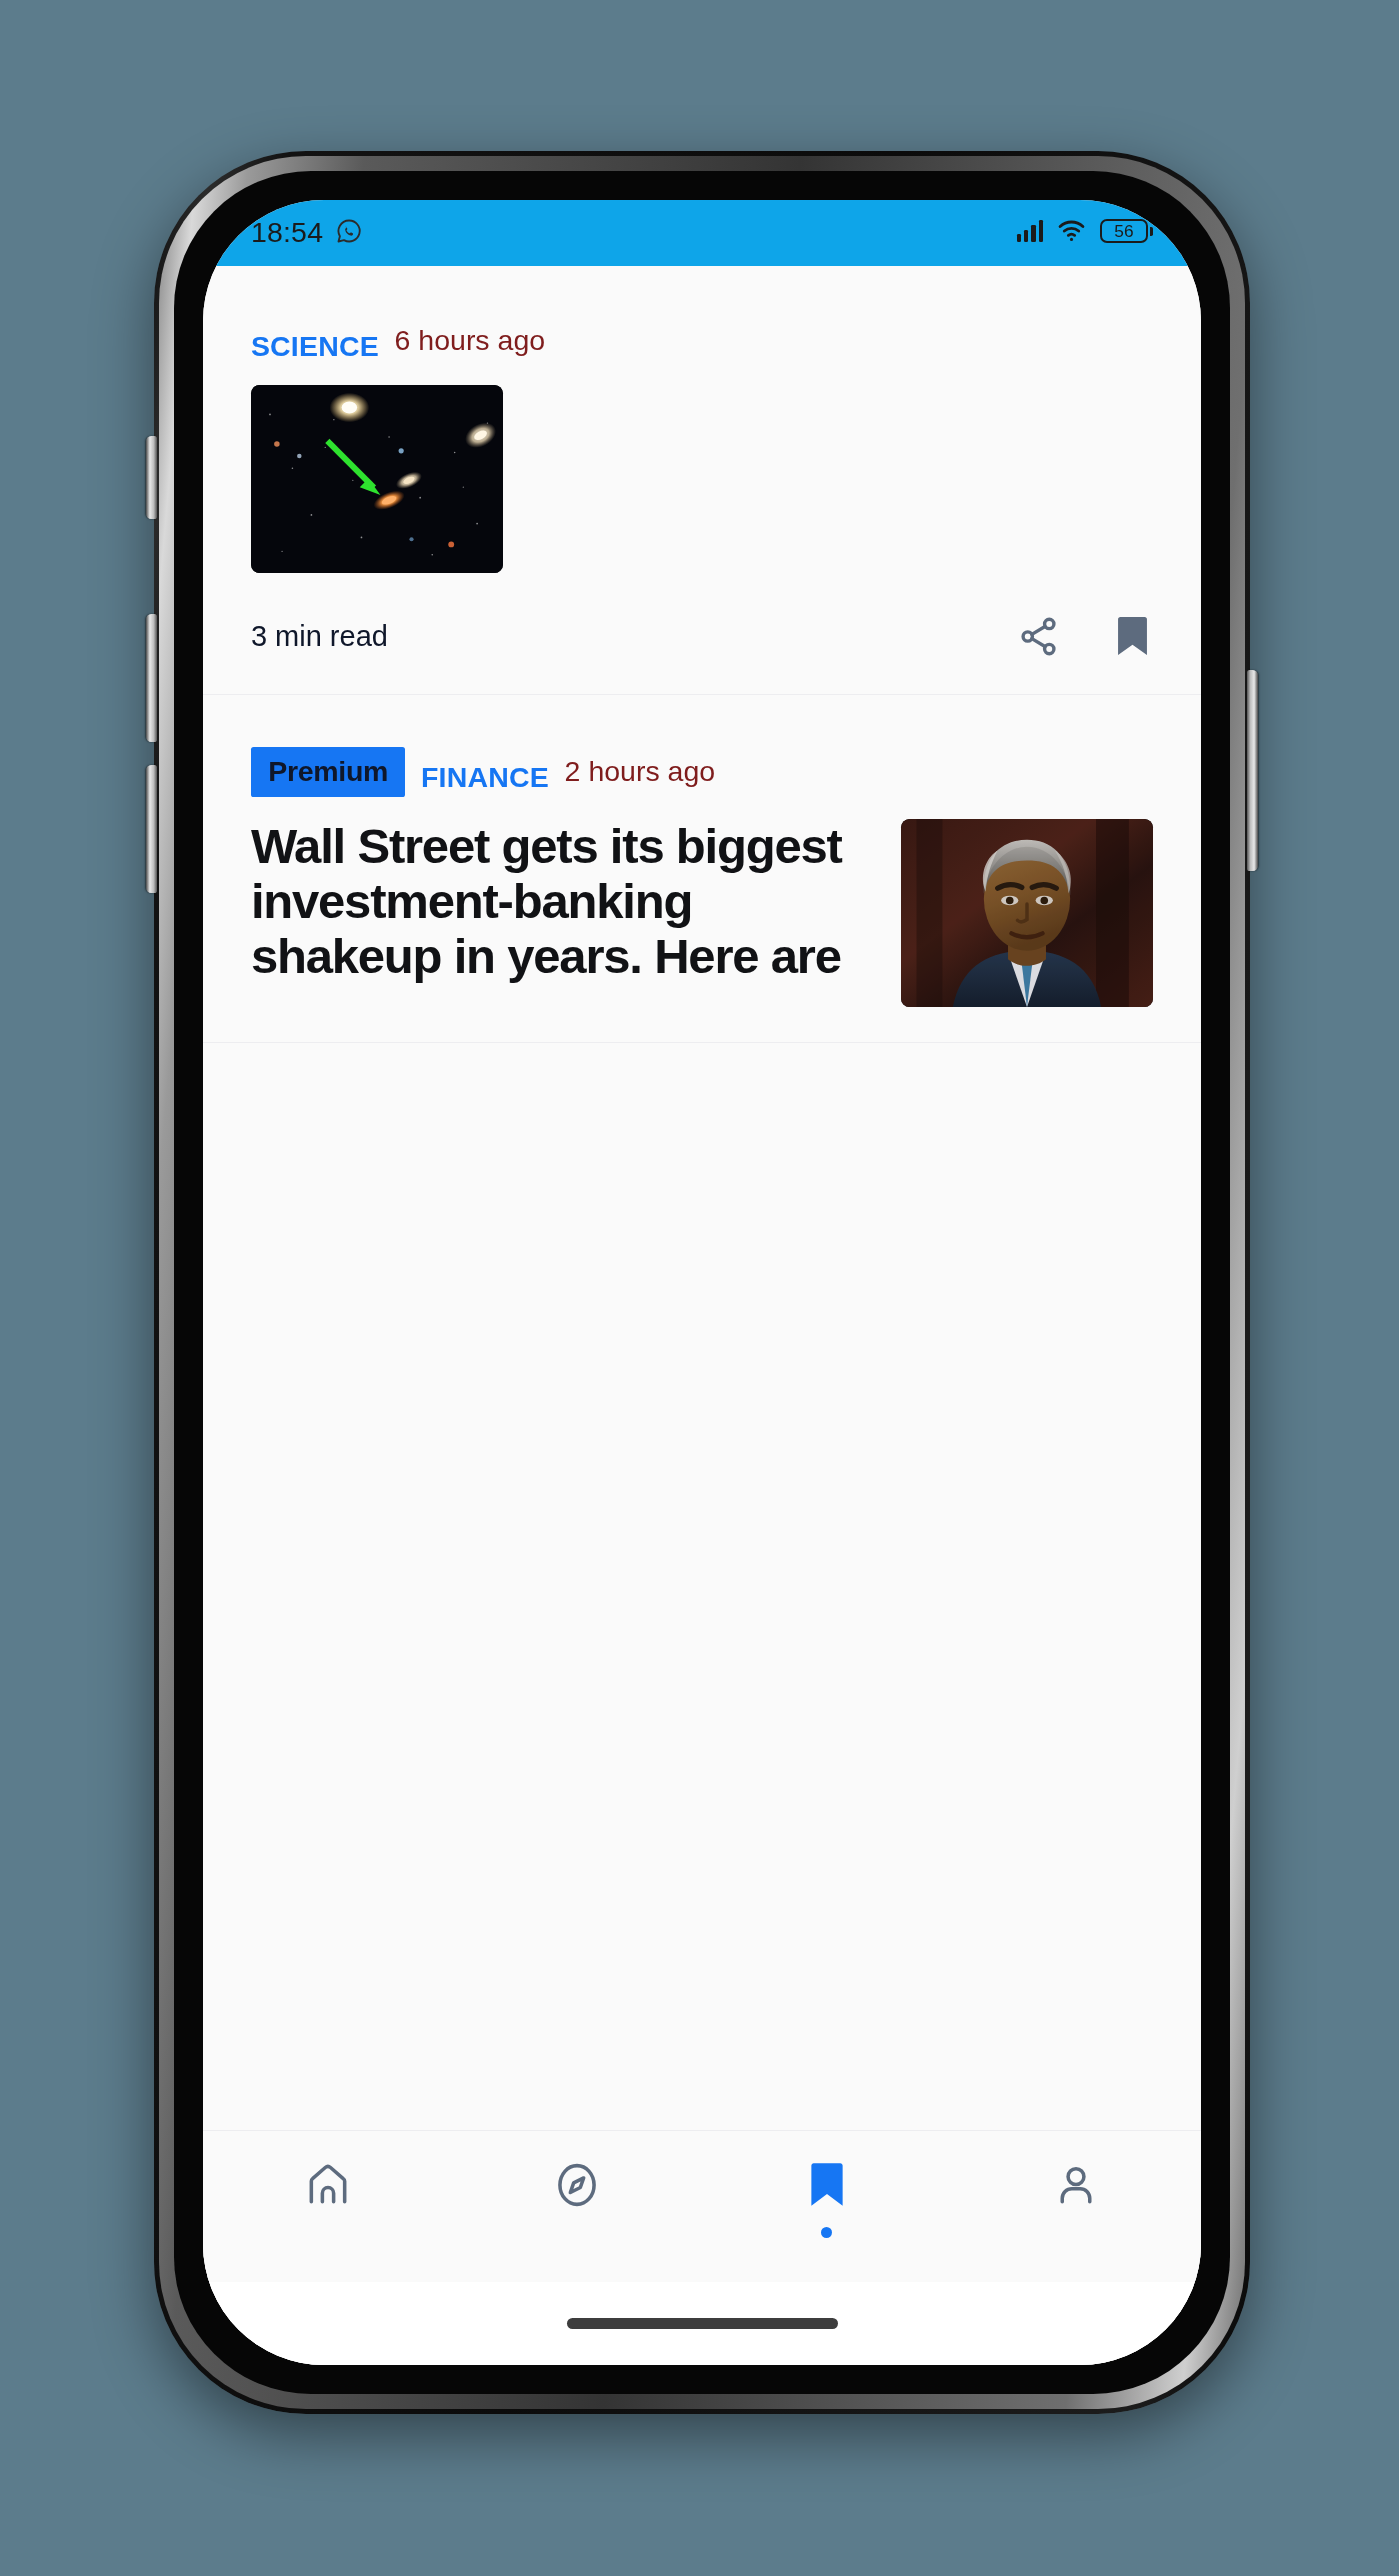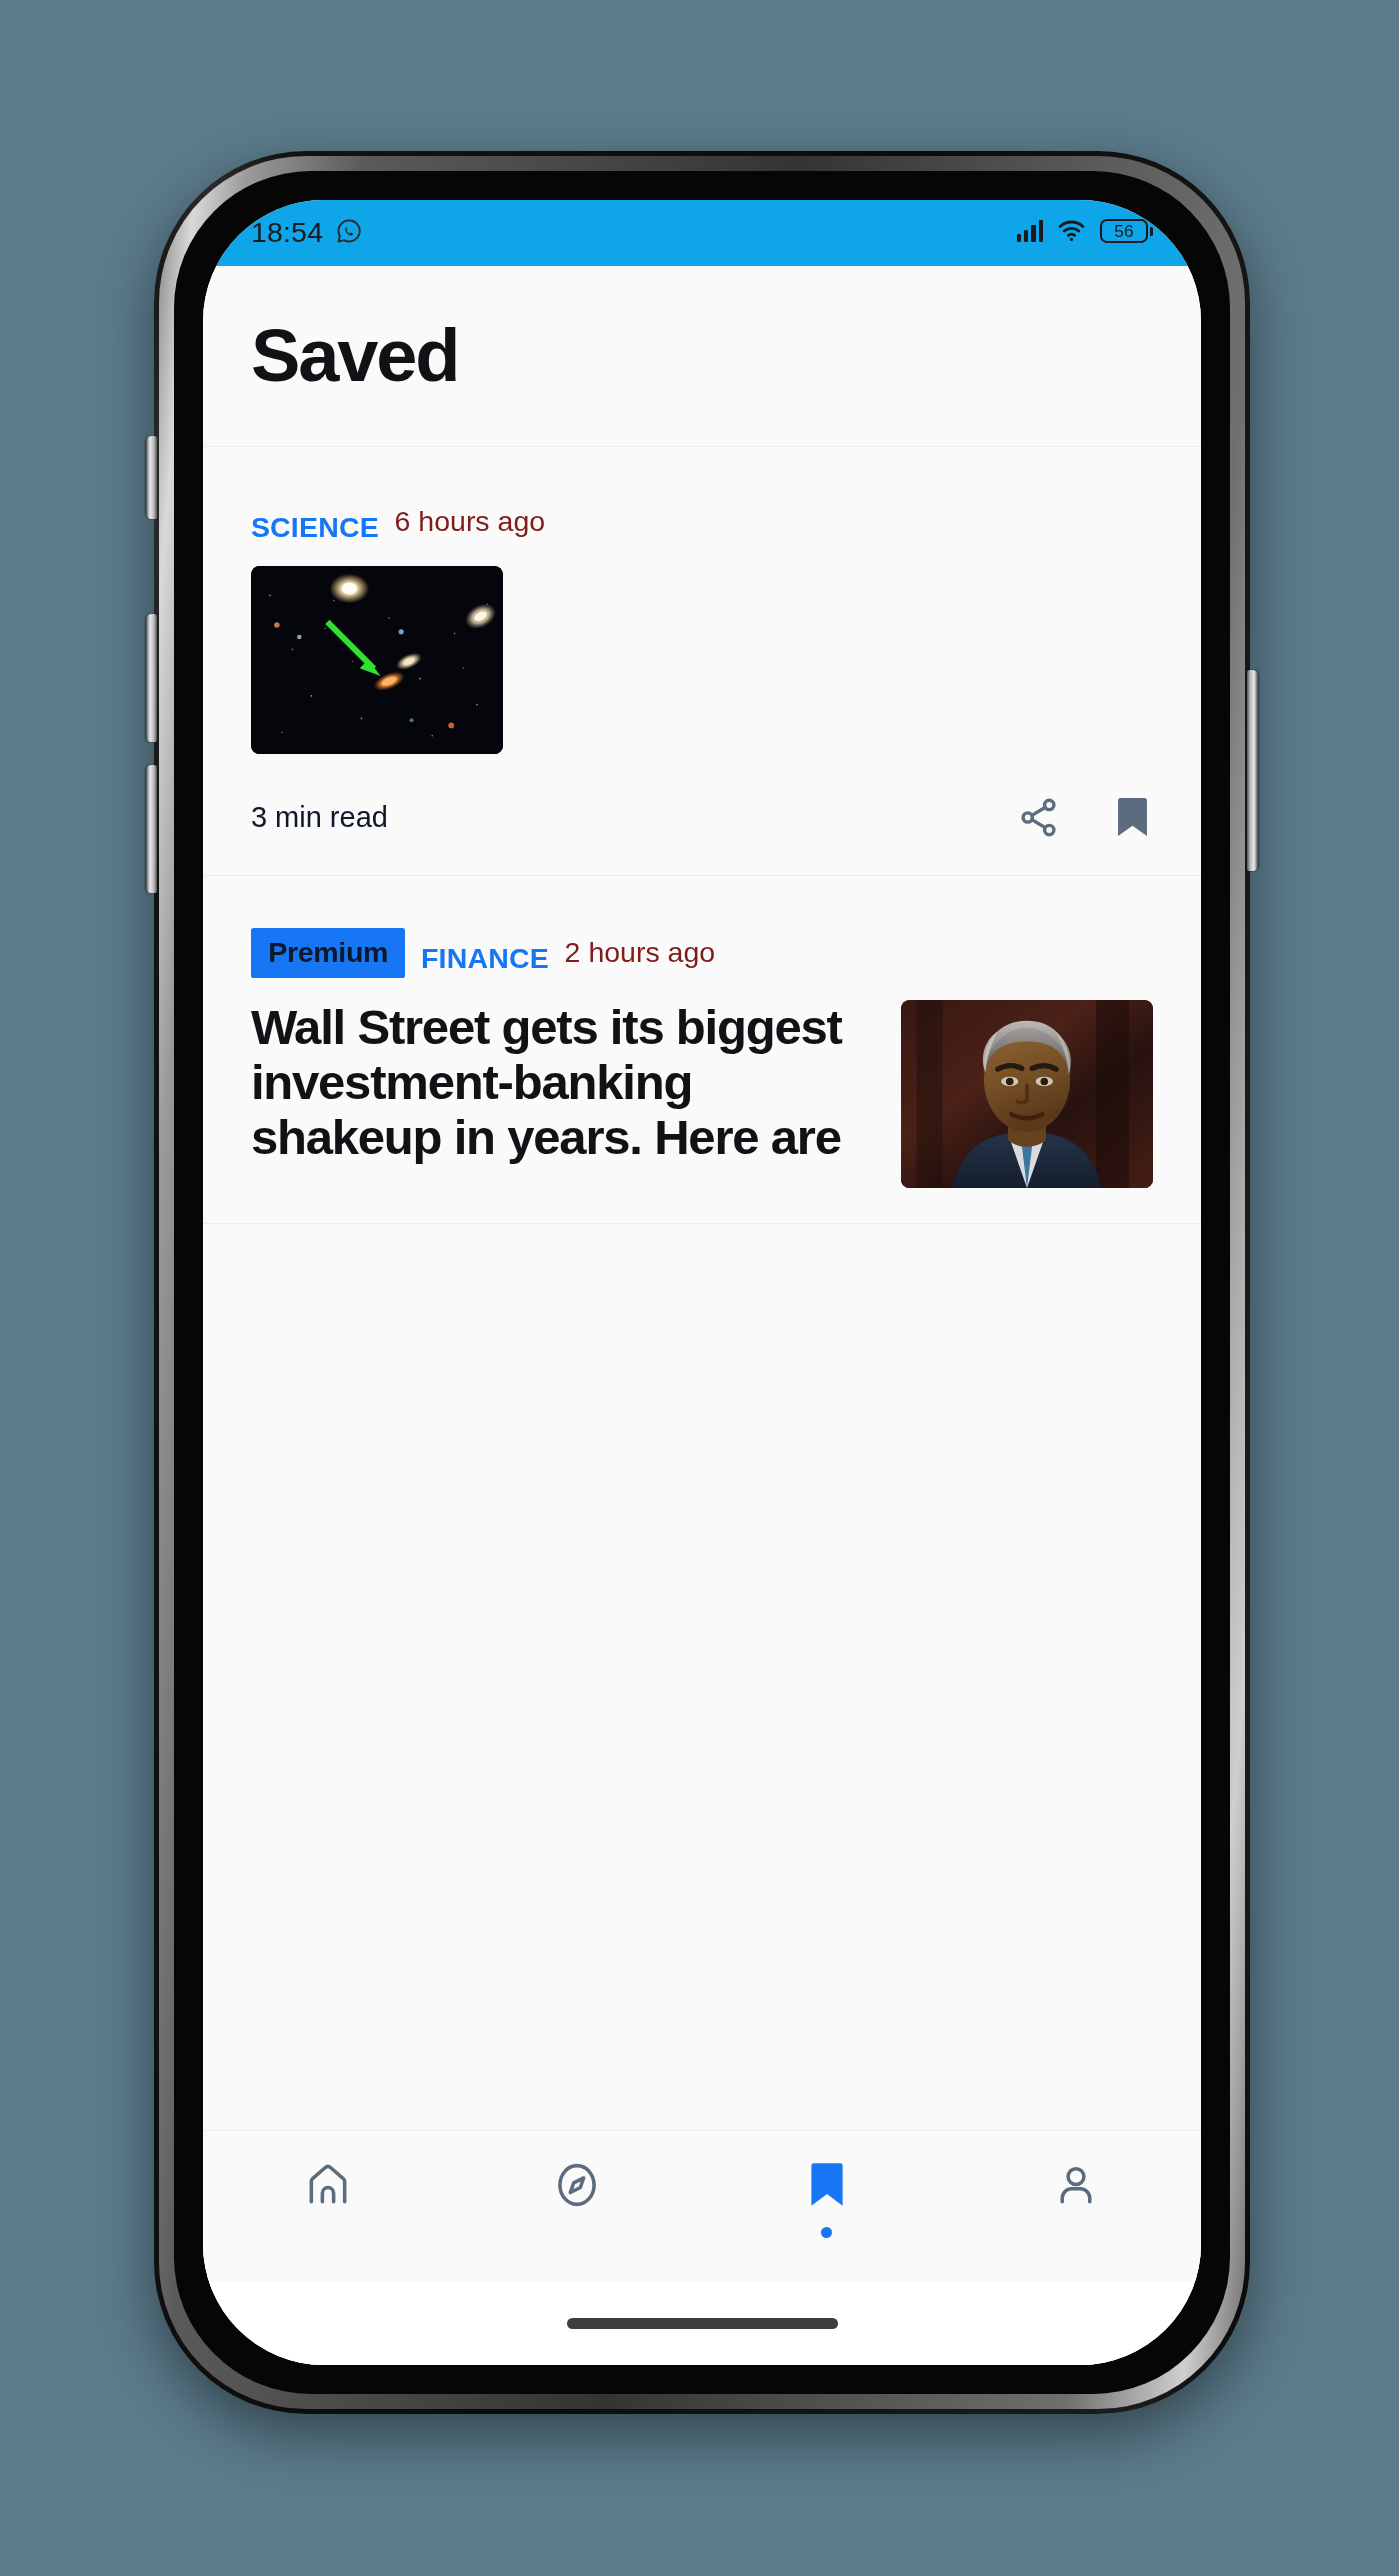--- a/index.html
+++ b/index.html
@@ -203,23 +203,20 @@
               <span id="battery-body">
                 <span id="battery-level">56</span>
               </span>
               <span id="battery-cap"></span>
             </span>
           </div>
         </div>
 
         <div id="app">
 
-          <div id="page-header">
-            <div id="page-title">Saved</div>
-          </div>
 
           <div id="feed">
 
             <div class="article-card">
               <div class="meta-row">
                 <span class="cat">SCIENCE</span>
                 <span class="ago">6 hours ago</span>
               </div>
               <div class="body-row">
                 <div class="thumb">

